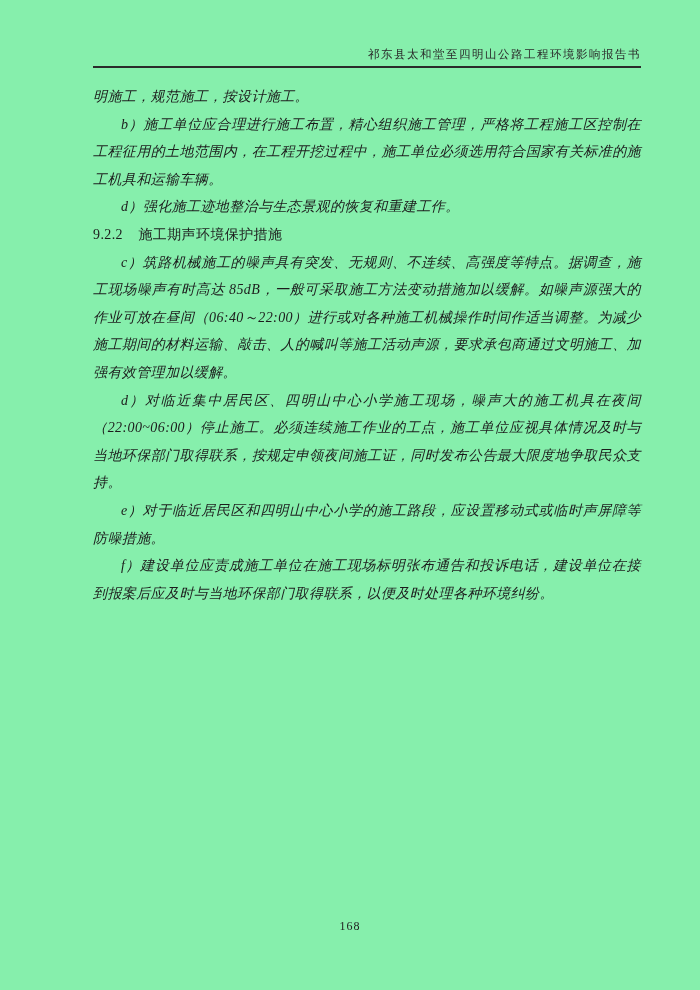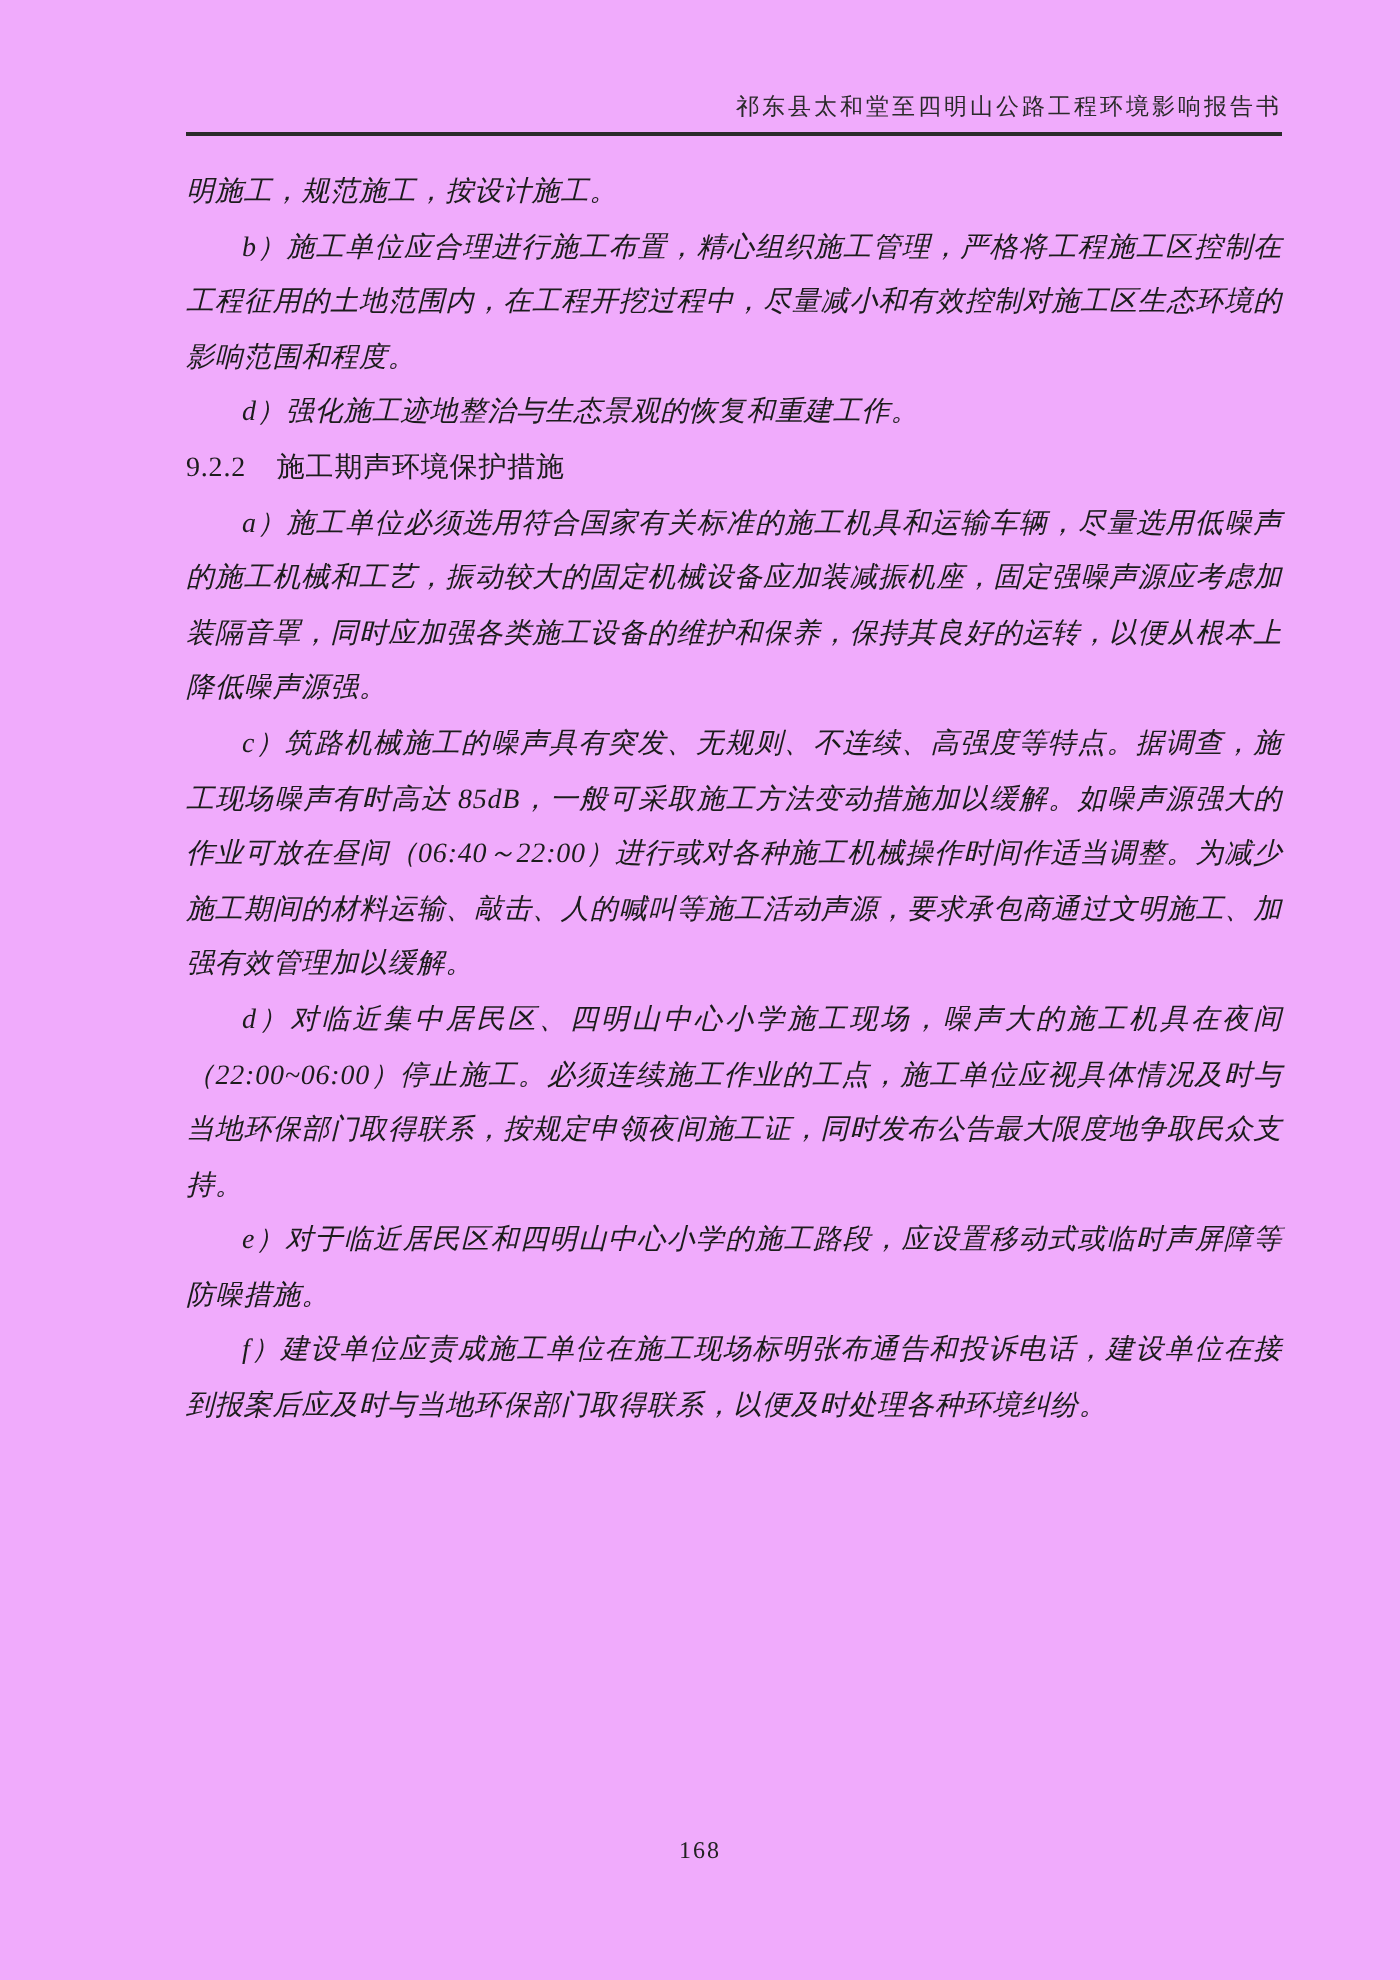--- a/index.html
+++ b/index.html
@@ -4,21 +4,21 @@
 <style>
   html, body {
     margin: 0;
     padding: 0;
     background: #ffffff;
   }
   .page {
     position: relative;
     width: 700px;
     height: 990px;
-    background: #f0abfc;
+    background: #86efac;
     font-family: "Liberation Serif", "DejaVu Serif", serif;
     color: #1c1c1c;
     overflow: hidden;
   }
   .page-header {
     position: absolute;
     top: 46px;
     left: 93px;
     width: 548px;
   }
@@ -84,28 +84,27 @@
 
 <div class="page">
 
   <div class="page-header">
     <div class="header-title">祁东县太和堂至四明山公路工程环境影响报告书</div>
     <div class="header-rule"></div>
   </div>
 
   <div class="doc-body">
     <p class="continuation">明施工，规范施工，按设计施工。</p>
-    <p class="para">b）施工单位应合理进行施工布置，精心组织施工管理，严格将工程施工区控制在工程征用的土地范围内，在工程开挖过程中，尽量减小和有效控制对施工区生态环境的影响范围和程度。</p>
+    <p class="para">b）施工单位应合理进行施工布置，精心组织施工管理，严格将工程施工区控制在工程征用的土地范围内，在工程开挖过程中，施工单位必须选用符合国家有关标准的施工机具和运输车辆。</p>
     <p class="para">d）强化施工迹地整治与生态景观的恢复和重建工作。</p>
 
     <h2 class="section-heading">
       <span class="section-number">9.2.2</span><span>施工期声环境保护措施</span>
     </h2>
 
-    <p class="para">a）施工单位必须选用符合国家有关标准的施工机具和运输车辆，尽量选用低噪声的施工机械和工艺，振动较大的固定机械设备应加装减振机座，固定强噪声源应考虑加装隔音罩，同时应加强各类施工设备的维护和保养，保持其良好的运转，以便从根本上降低噪声源强。</p>
     <p class="para">c）筑路机械施工的噪声具有突发、无规则、不连续、高强度等特点。据调查，施工现场噪声有时高达 85dB，一般可采取施工方法变动措施加以缓解。如噪声源强大的作业可放在昼间（06:40～22:00）进行或对各种施工机械操作时间作适当调整。为减少施工期间的材料运输、敲击、人的喊叫等施工活动声源，要求承包商通过文明施工、加强有效管理加以缓解。</p>
     <p class="para">d）对临近集中居民区、四明山中心小学施工现场，噪声大的施工机具在夜间（22:00~06:00）停止施工。必须连续施工作业的工点，施工单位应视具体情况及时与当地环保部门取得联系，按规定申领夜间施工证，同时发布公告最大限度地争取民众支持。</p>
     <p class="para">e）对于临近居民区和四明山中心小学的施工路段，应设置移动式或临时声屏障等防噪措施。</p>
     <p class="para">f）建设单位应责成施工单位在施工现场标明张布通告和投诉电话，建设单位在接到报案后应及时与当地环保部门取得联系，以便及时处理各种环境纠纷。</p>
   </div>
 
   <div class="page-footer">
     <span class="page-number">168</span>
   </div>
 

